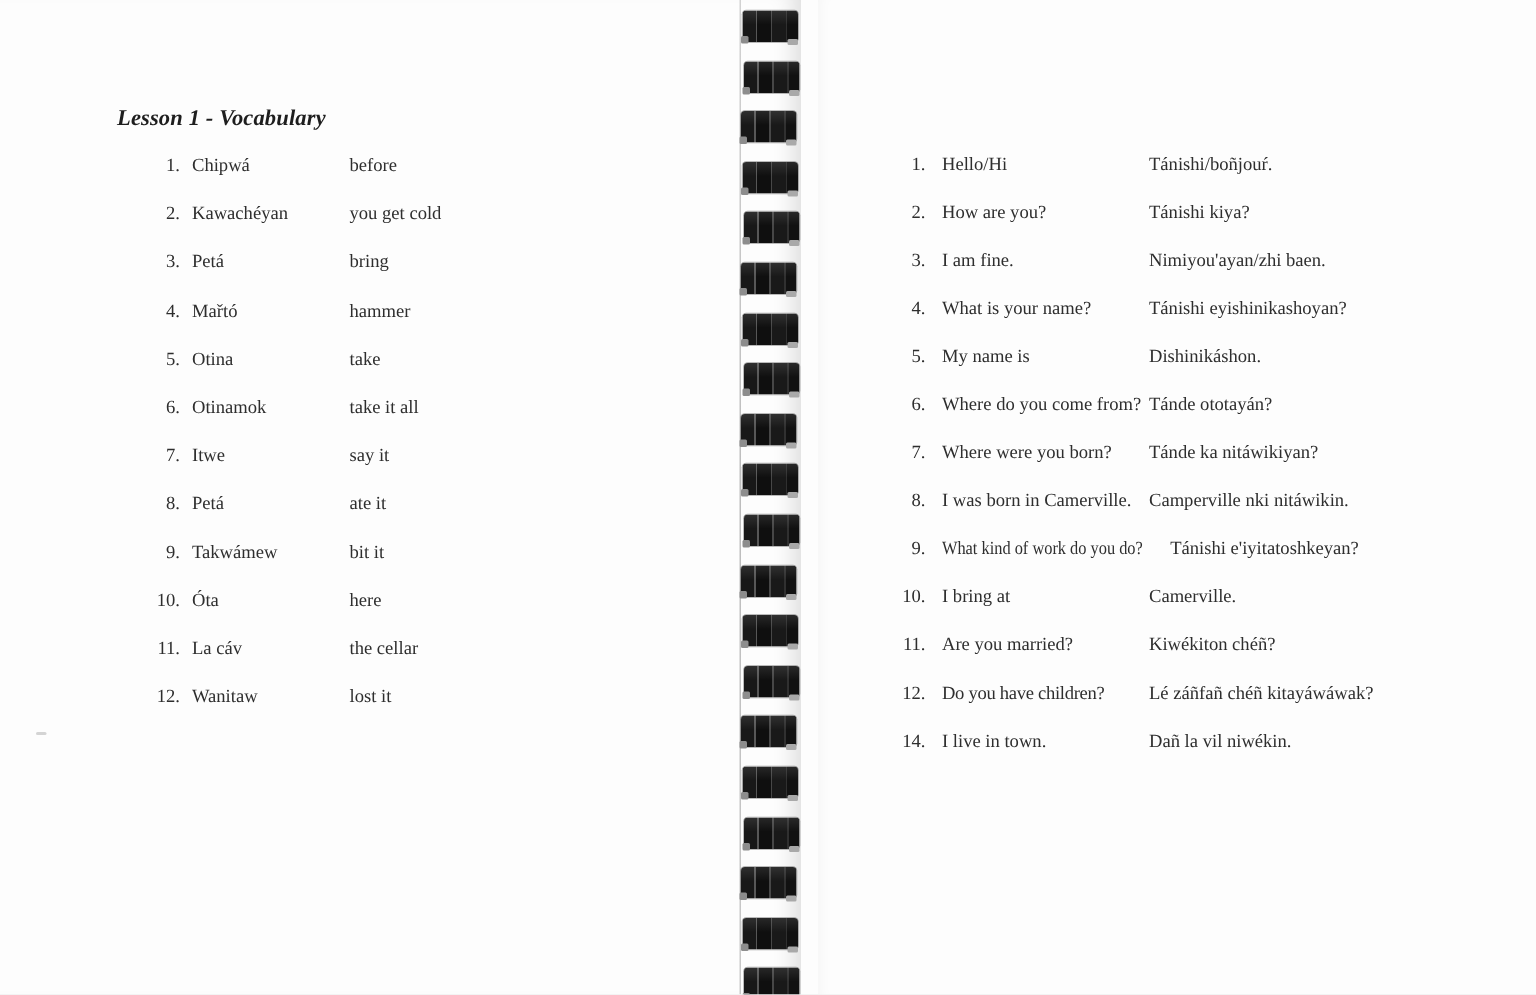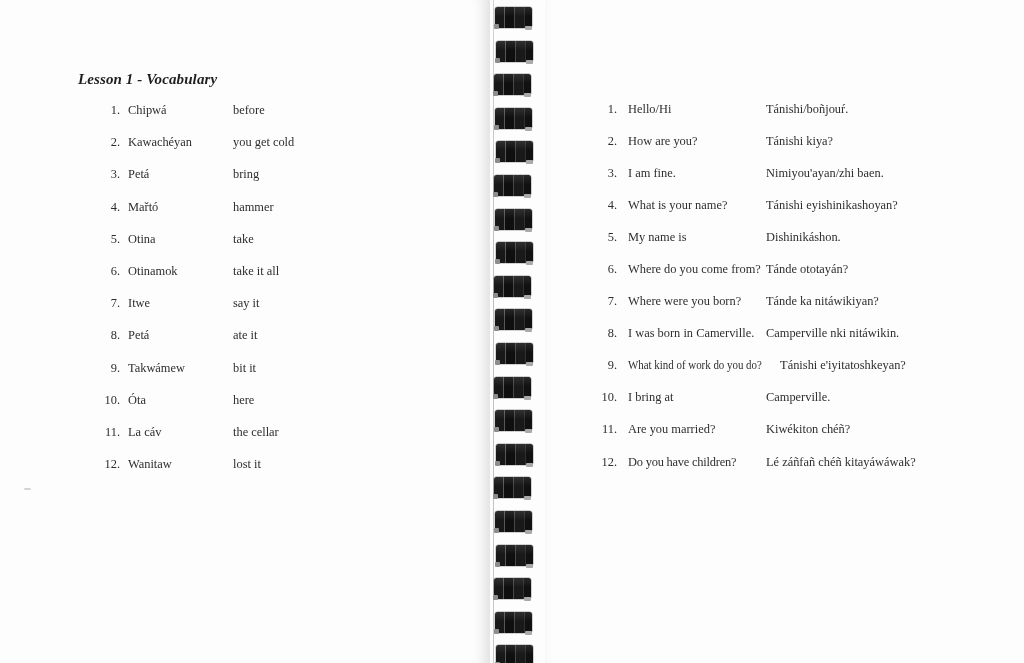--- a/index.html
+++ b/index.html
@@ -1,19 +1,19 @@
 <!DOCTYPE html>
 <html><head>
 <meta charset="utf-8">
 <style>
   html,body{margin:0;padding:0;background:#e9e9e9;}
   .spread{position:relative;width:1024px;height:663px;background:#fdfdfd;overflow:hidden;
           font-family:"Liberation Serif", serif;color:#2e2e2e;}
   .page{position:absolute;top:0;height:663px;background:#fdfdfd;}
-  .page.left{left:0;width:490px;box-shadow:inset -16px 0 14px -11px rgba(0,0,0,.13);}
+  .page.left{left:0;width:490px;box-shadow:inset -16px 0 14px -11px rgba(0,0,0,.13);padding-left:44px;}
   .page.right{left:545px;width:479px;box-shadow:inset 8px 0 10px -8px rgba(0,0,0,.05);}
   .page-title{position:absolute;margin:0;font-size:15px;font-style:italic;font-weight:bold;
               color:#1e1e1e;letter-spacing:.1px;white-space:nowrap;}
   .left .page-title{left:78px;top:71px;}
   .right .page-title{left:33px;top:70px;}
   .rows{position:absolute;left:0;right:0;}
   .left .rows{top:103px;}
   .right .rows{top:102px;}
   .row{display:flex;align-items:flex-start;font-size:12.4px;line-height:15px;white-space:nowrap;}
   .left .row{height:32.2px;padding-left:93px;}
@@ -199,34 +199,39 @@
 
         <div class="row">
           <span class="num">9.</span>
           <span class="eng">What kind of work do you do?</span>
           <span class="michif">Tánishi e'iyitatoshkeyan?</span>
         </div>
 
         <div class="row">
           <span class="num">10.</span>
           <span class="eng">I bring at</span>
-          <span class="michif">Camperville.</span>
+          <span class="michif">Camerville.</span>
         </div>
 
         <div class="row">
           <span class="num">11.</span>
           <span class="eng">Are you married?</span>
           <span class="michif">Kiwékiton chéñ?</span>
         </div>
 
         <div class="row">
           <span class="num">12.</span>
           <span class="eng">Do you have children?</span>
           <span class="michif">Lé záñfañ chéñ kitayáwáwak?</span>
         </div>
 
 
+        <div class="row">
+          <span class="num">14.</span>
+          <span class="eng">I live in town.</span>
+          <span class="michif">Dañ la vil niwékin.</span>
+        </div>
 
 
       </div>
   </section>
 
 </div>
 
 </body></html>

